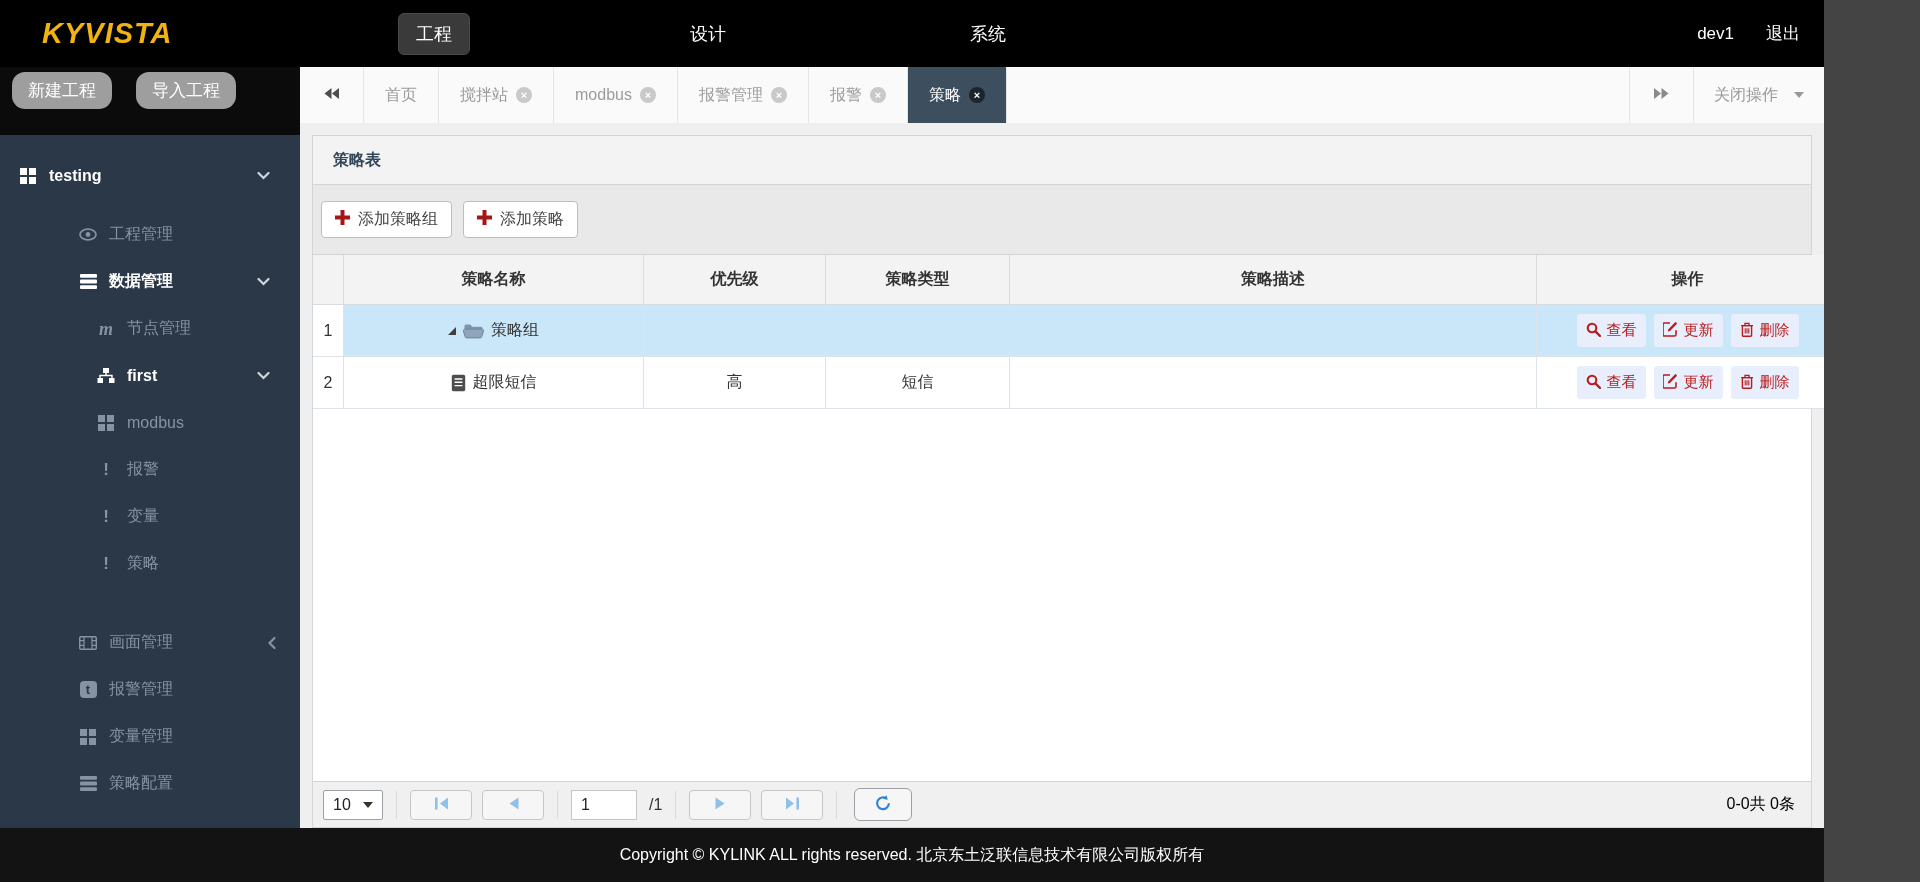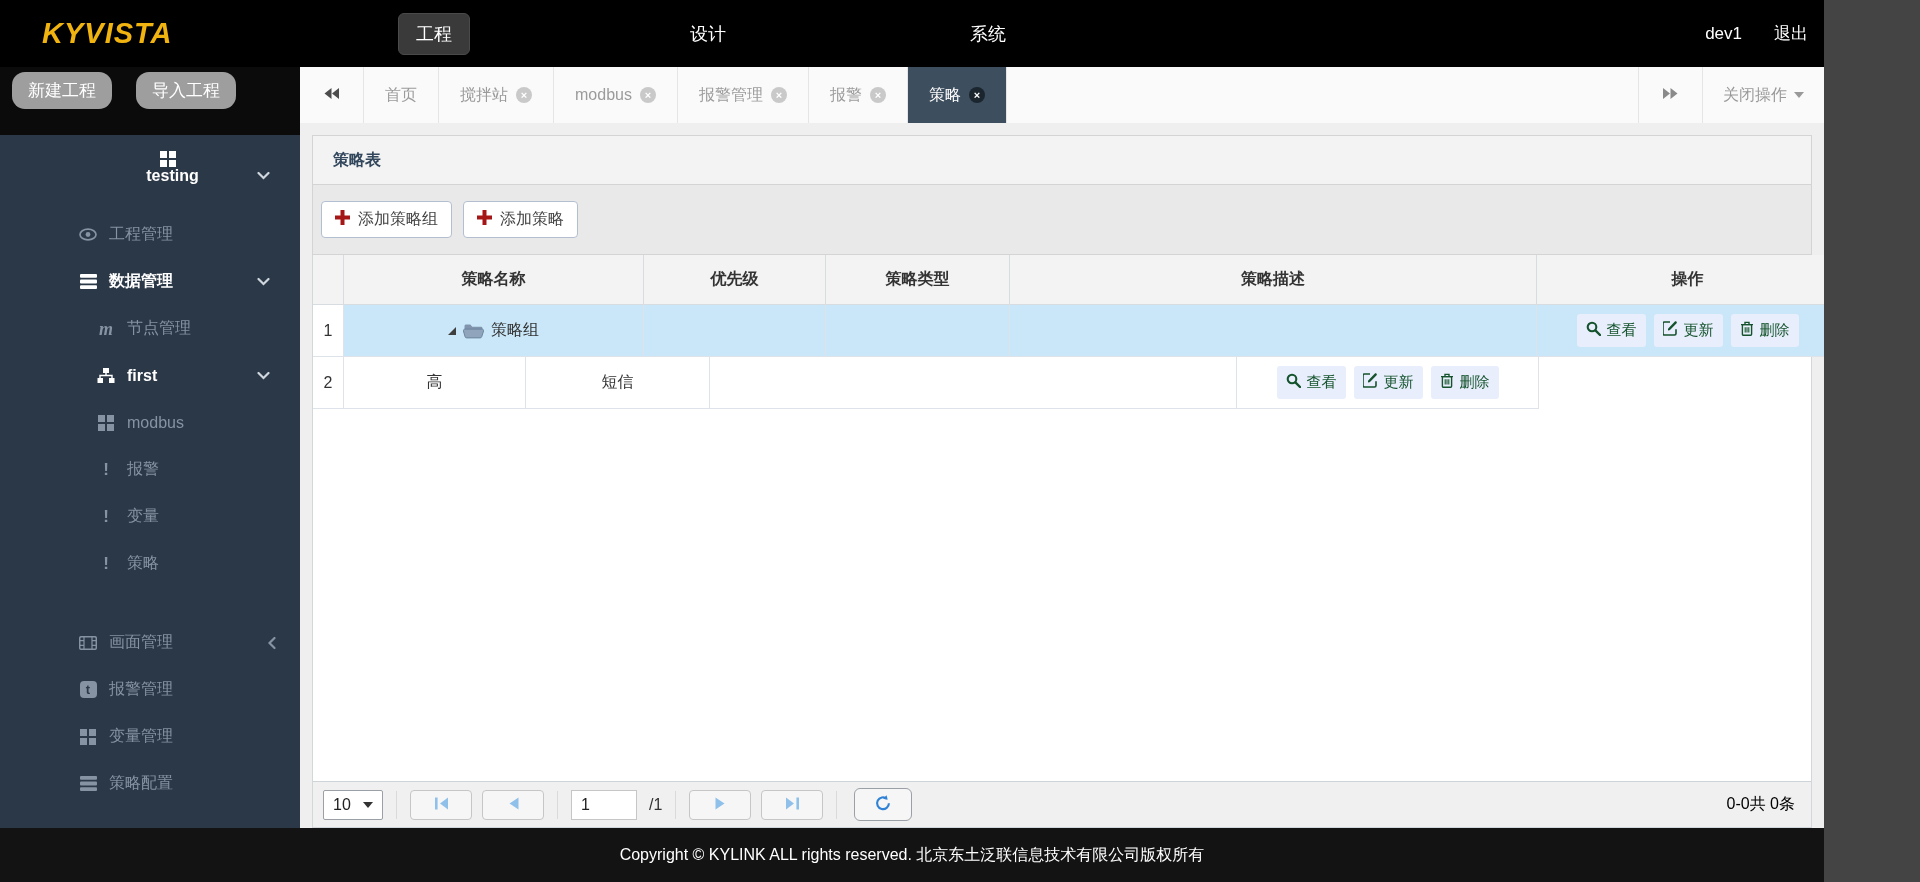--- a/index.html
+++ b/index.html
@@ -8,34 +8,34 @@
   .app { position:relative; width:1824px; height:882px; background:#efefef; overflow:hidden; }
 
   
   .topbar { position:relative; height:67px; background:#000; display:flex; align-items:center; }
   .logo { margin-left:42px; font-size:29px; font-weight:bold; font-style:italic; color:#f0b30f; letter-spacing:1px; }
   .topnav-item { position:absolute; top:50%; transform:translateY(-50%); color:#fff; font-size:18px; cursor:pointer; }
   .topnav-item:nth-child(1){ left:398px; }
   .topnav-item:nth-child(2){ left:690px; }
   .topnav-item:nth-child(3){ left:970px;text-align:right; }
   .topnav-item.active { background:#3a3a3a; border:1px solid #4a4a4a; border-radius:6px; padding:8px 17px; }
-  .topbar-right { margin-left:auto; display:flex; align-items:center; gap:32px; padding-right:16px; color:#fff; font-size:17px; }
+  .topbar-right { margin-left:auto; display:flex; align-items:center; gap:32px; padding-right:24px; color:#fff; font-size:17px; }
 
   
   .body { display:flex; height:761px; }
 
   
   .sidebar { width:300px; background:#2b3847; flex:none; display:flex; flex-direction:column; }
   .sidebar-top { height:68px; background:#0b0b0b; display:flex; gap:24px; padding:5px 0 0 12px; align-items:flex-start; }
   .gray-btn { height:37px; background:#9e9e9e; color:#fff; border:none; border-radius:13px; font-size:17px; padding:0 16px; font-family:inherit; cursor:pointer; }
   .tree { padding-top:16px; }
   .tree-item { position:relative; display:flex; align-items:center; height:47px; color:#8593a2; font-size:16px; cursor:pointer; }
   .tree-item.first-item { height:50px; }
   .tree-item.bold { color:#ffffff; font-weight:bold; }
-  .tree-item.l0 { padding-left:36px;flex-direction:column; }
+  .tree-item.l0 { padding-left:16px; }
   .tree-item.l1 { padding-left:76px; }
   .tree-item.l2 { padding-left:94px; }
   .tree-item.gap-top { margin-top:32px; }
   .tree-item.gap-sm { margin-top:10px; }
   .tree-icon { width:24px; display:flex; justify-content:center; align-items:center; flex:none; }
   .tree-label { margin-left:9px; }
   .tree-chev { position:absolute; right:30px; top:50%; transform:translateY(-50%); color:#cfd6dd; display:flex; }
   .tree-item:not(.bold) .tree-chev { color:#8593a2; }
   .tree-chev.far { right:24px; }
   .icon-m { font-family:"Liberation Serif","DejaVu Serif",serif; font-style:italic; font-weight:bold; font-size:18px; line-height:1; }
@@ -47,21 +47,21 @@
   .content { flex:1; display:flex; flex-direction:column; min-width:0; }
   .tabbar { height:56px; background:#fafafa; display:flex; align-items:stretch; }
   .tab-scroll { width:64px; display:flex; align-items:center; justify-content:center; cursor:pointer; }
   .tab-scroll.left { border-right:1px solid #e5e5e5; color:#4d4d4d; }
   .tab-scroll.right { border-left:1px solid #e5e5e5; color:#8a8a8a; }
   .tab { display:flex; align-items:center; padding:0 21px; border-right:1px solid #e5e5e5; color:#9b9b9b; font-size:16px; cursor:pointer; white-space:nowrap; }
   .tab-close { width:16px; height:16px; border-radius:50%; background:#c9c9c9; color:#fff; font-size:11px; line-height:16px; text-align:center; margin-left:8px; font-weight:bold; }
   .tab.active { background:#3d4e5e; color:#fff; }
   .tab.active .tab-close { background:#1b252e; }
   .tabbar-right { margin-left:auto; display:flex; align-items:stretch; }
-  .close-ops { display:flex; align-items:center; gap:7px; padding:0 20px; border-left:1px solid #e5e5e5; color:#999; font-size:16px; cursor:pointer; }
+  .close-ops { display:flex; align-items:center; gap:16px; padding:0 20px; border-left:1px solid #e5e5e5; color:#999; font-size:16px; cursor:pointer; }
   .caret-down { width:0; height:0; border-left:5px solid transparent; border-right:5px solid transparent; border-top:6px solid #999; }
 
   
   .page { flex:1; background:#efefef; padding:12px 12px 0 12px; }
   .panel { height:100%; display:flex; flex-direction:column; }
   .panel-title { height:50px; line-height:48px; padding-left:20px; background:#f3f3f3; border:1px solid #d4d4d4; font-weight:bold; font-size:16px; color:#33475c; }
   .toolbar { height:70px; background:#e9e9e9; border:1px solid #d4d4d4; border-top:none; display:flex; align-items:center; padding-left:8px; gap:11px; }
   .btn-add { display:flex; align-items:center; gap:8px; background:#fff; border:1px solid #b3bfd0; border-radius:4px; height:37px; padding:0 13px; font-size:16px; color:#444; font-family:inherit; cursor:pointer; }
 
   
@@ -70,21 +70,21 @@
   .gh-cell { display:flex; align-items:center; justify-content:center; font-weight:bold; font-size:16px; color:#333; background:#f3f3f3; border-right:1px solid #d7dce1; border-bottom:1px solid #d7dce1; flex:none; cursor:pointer; }
   .gh-gutter { flex:1; background:#fff; }
   .grid-row { display:flex; height:52px; cursor:pointer; }
   .g-cell { display:flex; align-items:center; justify-content:center; font-size:16px; color:#333; border-right:1px solid #dde3e8; border-bottom:1px solid #dde3e8; flex:none; background:#fff; }
   .grid-row.selected .g-cell { background:#c9e7f8; }
   .grid-row .g-num, .grid-row.selected .g-num { background:#fff; color:#333; }
   .g-gutter { flex:1; background:#fff !important; border:none; }
   .tree-expand { width:0; height:0; border-bottom:8px solid #3f3f3f; border-left:8px solid transparent; margin-right:7px; }
   .name-icon { margin-right:7px; display:flex; }
   .g-ops { gap:8px; }
-  .action-btn { display:flex; align-items:flex-start; gap:6px; background:#e8eefb; border:none; border-radius:3px; padding:7px 9px; font-size:15px; color:#14532d; font-family:inherit; cursor:pointer; }
+  .action-btn { display:flex; align-items:flex-end; gap:6px; background:#e8eefb; border:none; border-radius:3px; padding:7px 9px; font-size:15px; color:#b91c1c; font-family:inherit; cursor:pointer; }
   .grid-filler { flex:1; background:#fff; }
 
   
   .pager { height:46px; background:#f0f0f0; border-top:1px solid #cfd4d9; display:flex; align-items:center; padding:0 16px 0 10px; gap:10px; }
   .pager-select { width:60px; height:30px; background:#fff; border:1px solid #9aa0a6; border-radius:2px; display:flex; align-items:center; justify-content:space-between; padding:0 9px; font-size:16px; color:#222; cursor:pointer; }
   .pager-select .caret { width:0; height:0; border-left:5px solid transparent; border-right:5px solid transparent; border-top:6px solid #333; }
   .pager-sep { width:1px; height:28px; background:#dadada; margin:0 3px; }
   .pager-btn { width:62px; height:30px; background:#f6f6f6; border:1px solid #c6c6c6; border-radius:4px; display:flex; align-items:center; justify-content:center; color:#8fc0ea; cursor:pointer; }
   .pager-input { width:66px; height:30px; border:1px solid #c6c6c6; background:#fff; font-size:16px; padding:0 9px; color:#222; font-family:inherit; }
   .pager-total { font-size:16px; color:#333; margin-left:2px; }
@@ -370,20 +370,29 @@
                           <rect x="2.4" y="3.6" width="9.2" height="10.6" rx="1" fill="none" stroke="currentColor" stroke-width="1.4"></rect>
                           <path d="M5.2 6.2v5.4M7 6.2v5.4M8.8 6.2v5.4" stroke="currentColor" stroke-width="1.1"></path>
                         </svg></span>
         <span>删除</span>
       </button>
                   </div>
                   <div class="g-cell g-gutter"></div>
                 </div>
                 <div class="grid-row">
                   <div class="g-cell g-num" style="width:31px">2</div>
+                  <div class="g-cell" style="width:300px">
+                    <span class="name-icon">
+                      <svg width="15" height="18" viewBox="0 0 15 18">
+                        <rect x="0.8" y="0.8" width="13.4" height="16.4" rx="1.6" fill="#4d4d4d"></rect>
+                        <path d="M3.6 5h7.8M3.6 8.3h7.8M3.6 11.6h7.8" stroke="#fff" stroke-width="1.4"></path>
+                      </svg>
+                    </span>
+                    <span>超限短信</span>
+                  </div>
                   <div class="g-cell" style="width:182px">高</div>
                   <div class="g-cell" style="width:184px">短信</div>
                   <div class="g-cell" style="width:527px"></div>
                   <div class="g-cell g-ops" style="width:302px">
                     <button class="action-btn">
         <span><svg width="15" height="15" viewBox="0 0 15 15">
                           <circle cx="6" cy="6" r="4.3" fill="none" stroke="currentColor" stroke-width="2.1"></circle>
                           <path d="M9.4 9.4L14 14" stroke="currentColor" stroke-width="2.4" stroke-linecap="round"></path>
                         </svg></span>
         <span>查看</span>

